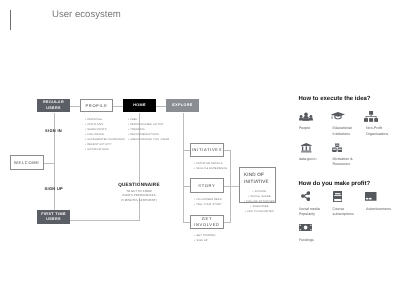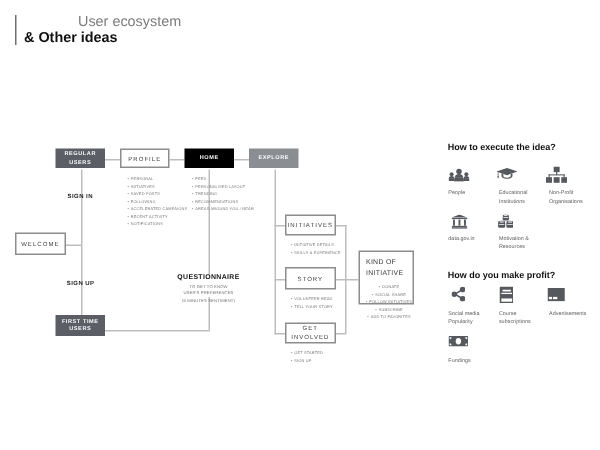--- a/index.html
+++ b/index.html
@@ -33,21 +33,20 @@
   .icon-label{font-size:3.6px;color:#5a5d61;line-height:1.55;letter-spacing:.02px;}
   svg{display:block;}
 </style>
 </head>
 <body>
 
 <div id="page">
 
   <div class="abs" id="title-bar"></div>
   <div class="abs" id="title-line1">User ecosystem</div>
-  <div class="abs" id="title-line2">&amp; Other ideas</div>
 
   <div class="abs line-h" style="left:70px;top:105.5px;width:10px;"></div>
   <div class="abs line-h" style="left:113px;top:105.5px;width:10px;"></div>
   <div class="abs line-h" style="left:156px;top:105.5px;width:10.5px;"></div>
   <div class="abs line-v" style="left:53.5px;top:112.5px;height:98px;"></div>
   <div class="abs line-h" style="left:43.5px;top:162.5px;width:10.5px;"></div>
   <div class="abs line-v" style="left:139px;top:113px;height:70px;"></div>
   <div class="abs line-v" style="left:139px;top:198px;height:22.5px;"></div>
   <div class="abs line-h" style="left:70px;top:220.3px;width:69.3px;"></div>
   <div class="abs line-v" style="left:182.7px;top:113px;height:109.5px;"></div>

